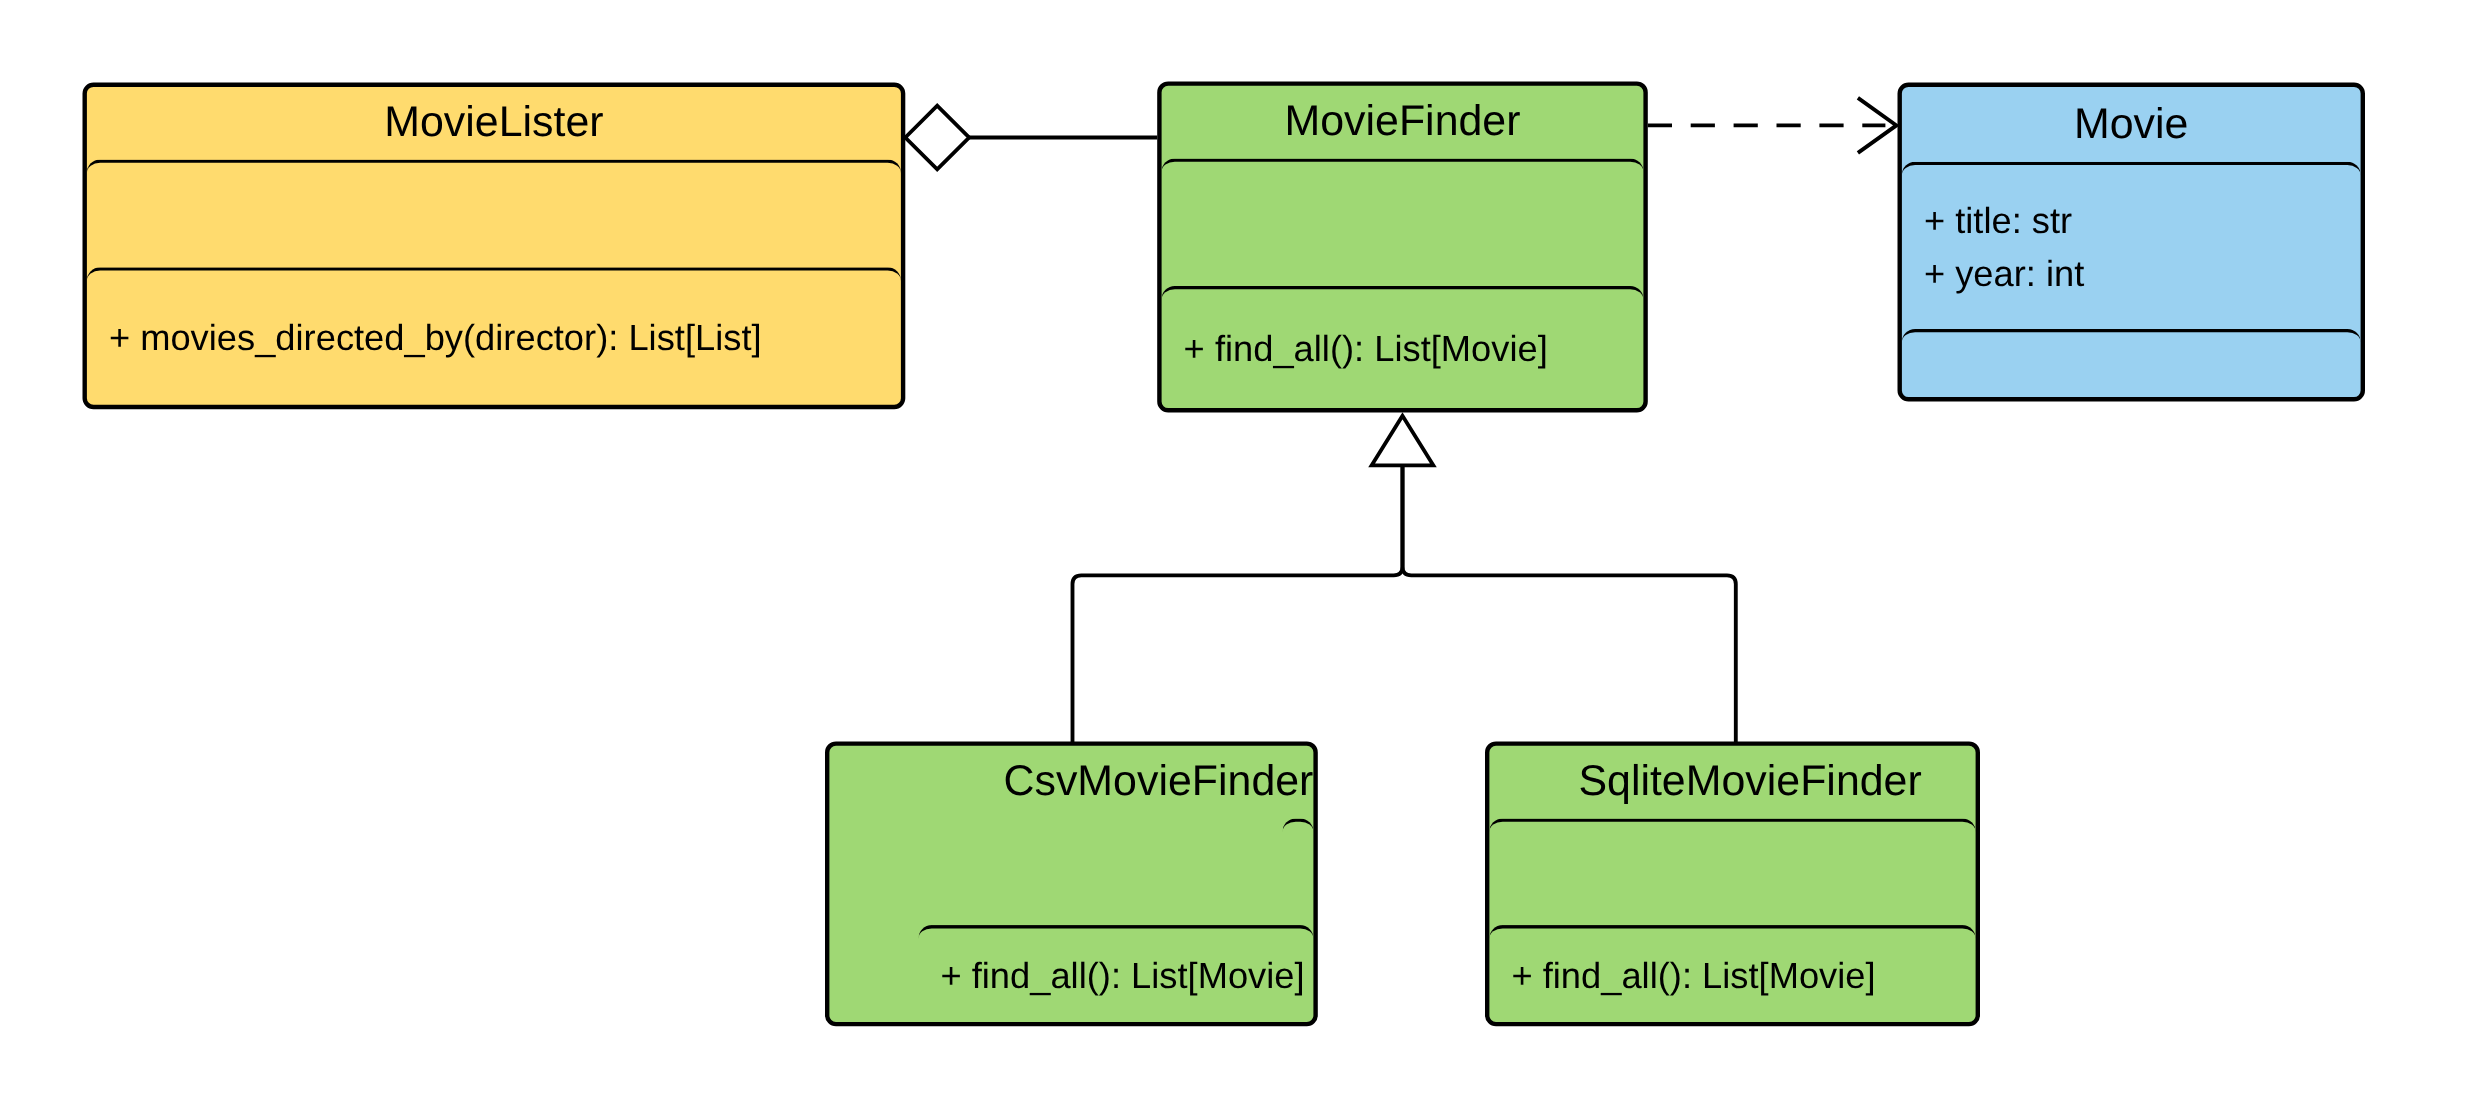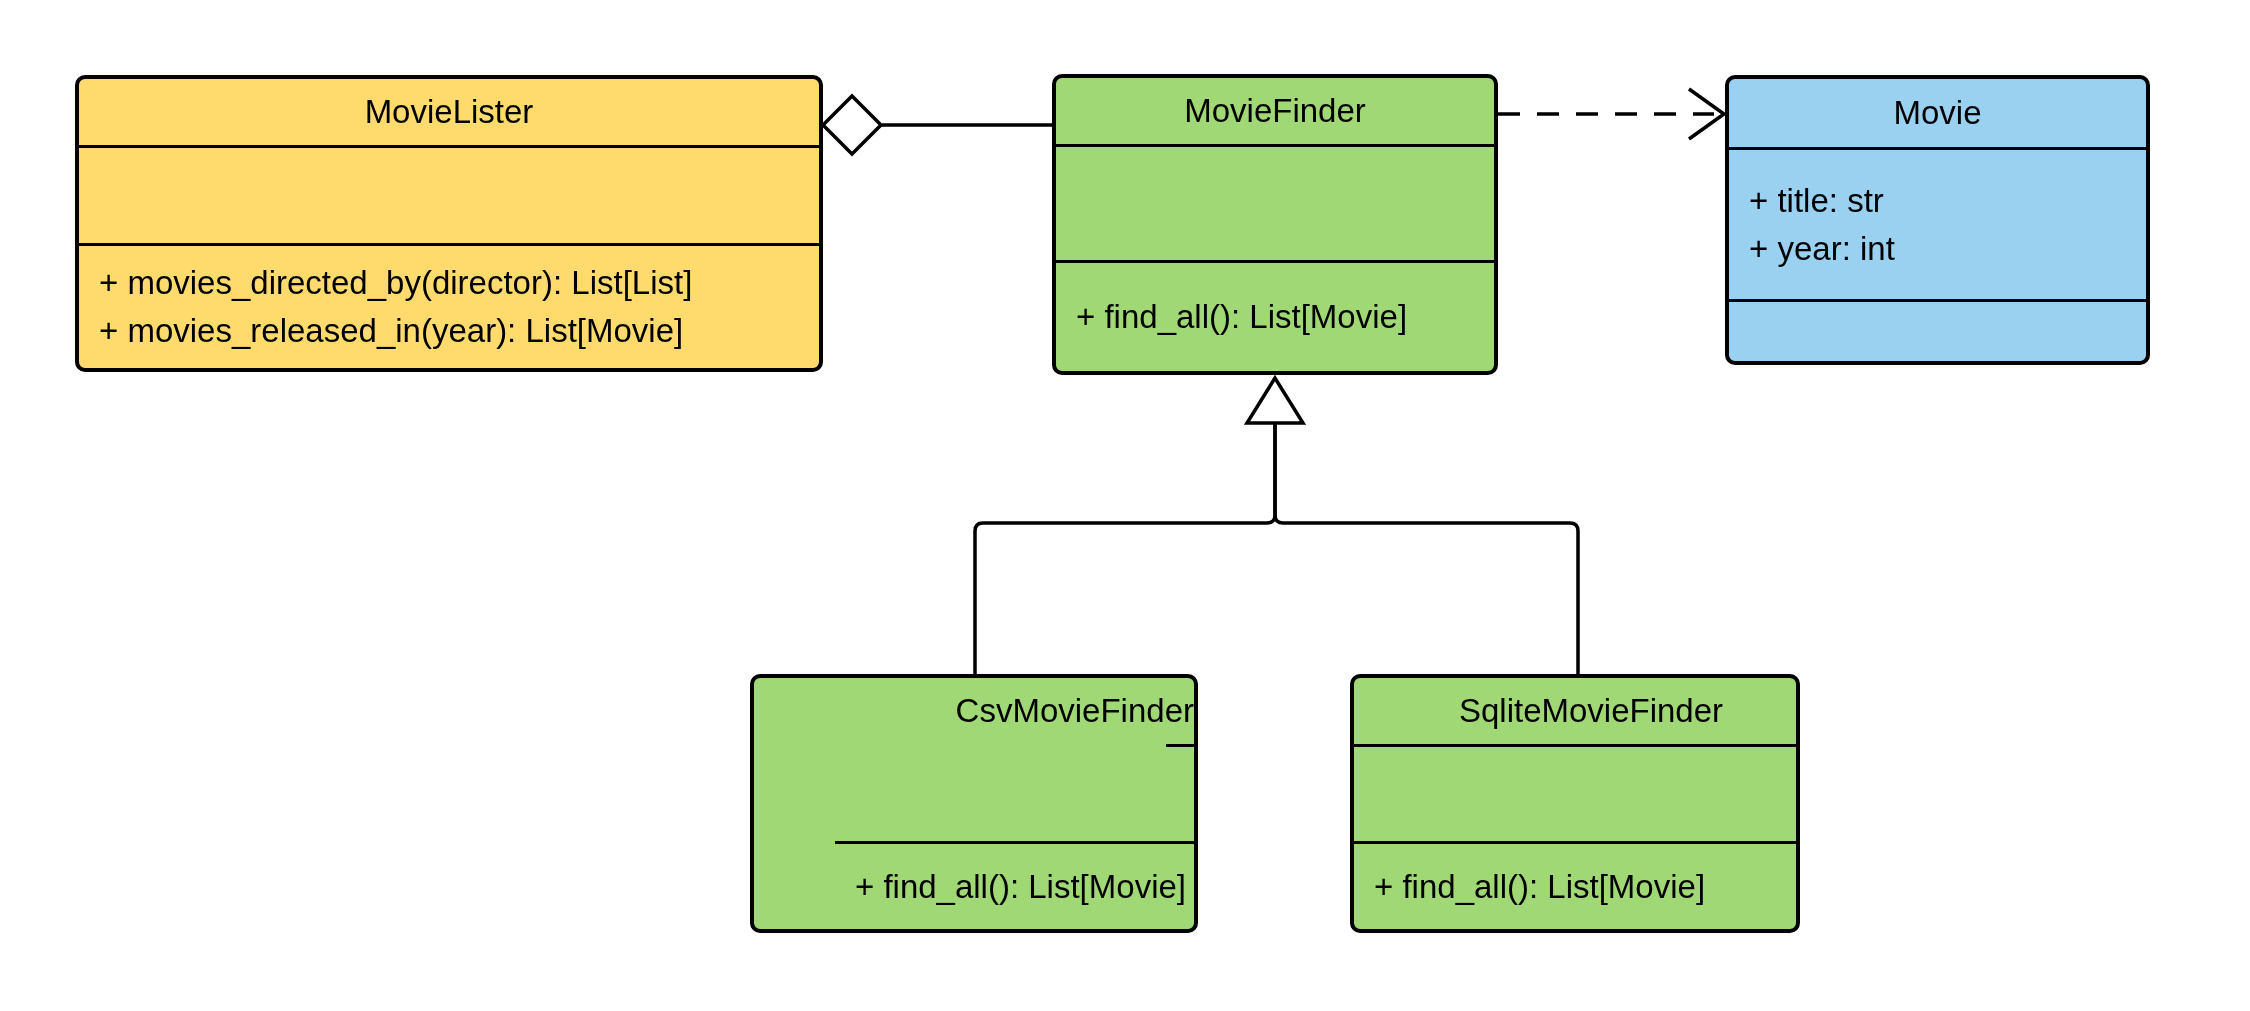--- a/index.html
+++ b/index.html
@@ -24,28 +24,29 @@
     box-sizing: border-box;
     border: 4px solid #000000;
     border-radius: 10px;
     display: flex;
     flex-direction: column;
     overflow: hidden;
   }
   .sec { box-sizing: border-box; flex: 0 0 auto; }
   .sec.title {
     display: flex; align-items: center; justify-content: center;
-    font-size: 33px;
+    font-size: 39px;
   }
   .sec.attrs, .sec.methods {
     border-top: 3px solid #000000;
     display: flex; flex-direction: column; justify-content: center;
     align-items: flex-start;
     padding-left: 20px; padding-right: 8px;
     font-size: 33px;
+    border-radius: 12px;
   }
   .sec.methods { flex: 1 1 auto; }
   .member { line-height: 48px; white-space: nowrap; }
 
   
   #c0 { left: 75px;   top: 75px;  width: 748px; height: 297px; }
   #c0 .title { height: 66px; }
   #c0 .attrs { height: 98px; }
   
   #c1 { left: 1052px; top: 74px;  width: 446px; height: 301px; }
@@ -80,21 +81,20 @@
     <path class="edge" d="M 975 676 L 975 531 Q 975 523 983 523 L 1267 523 Q 1275 523 1275 515 L 1275 423"></path>
     <path class="edge" d="M 1578 676 L 1578 531 Q 1578 523 1570 523 L 1283 523 Q 1275 523 1275 515 L 1275 423"></path>
     <polygon class="marker-hollow" points="1275,378 1247,423 1303,423"></polygon>
   </svg>
 
   <div id="c0" class="uml-class" style="background-color: rgb(255, 219, 110);">
     <div class="sec title">MovieLister</div>
     <div class="sec attrs"></div>
     <div class="sec methods">
       <div class="member">+ movies_directed_by(director): List[List]</div>
-      <div class="member">+ movies_released_in(year): List[Movie]</div>
     </div>
   </div>
 
   <div id="c1" class="uml-class" style="background-color: rgb(159, 216, 116); text-align: right;">
     <div class="sec title">MovieFinder</div>
     <div class="sec attrs"></div>
     <div class="sec methods">
       <div class="member">+ find_all(): List[Movie]</div>
     </div>
   </div>

